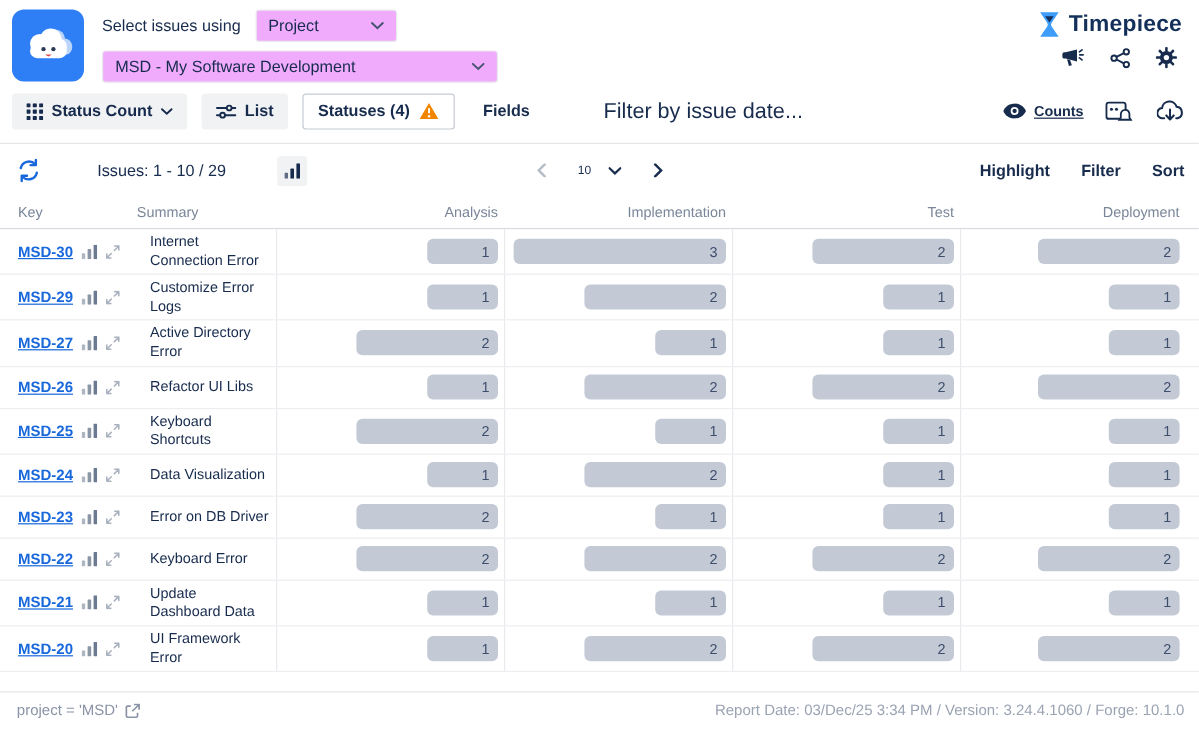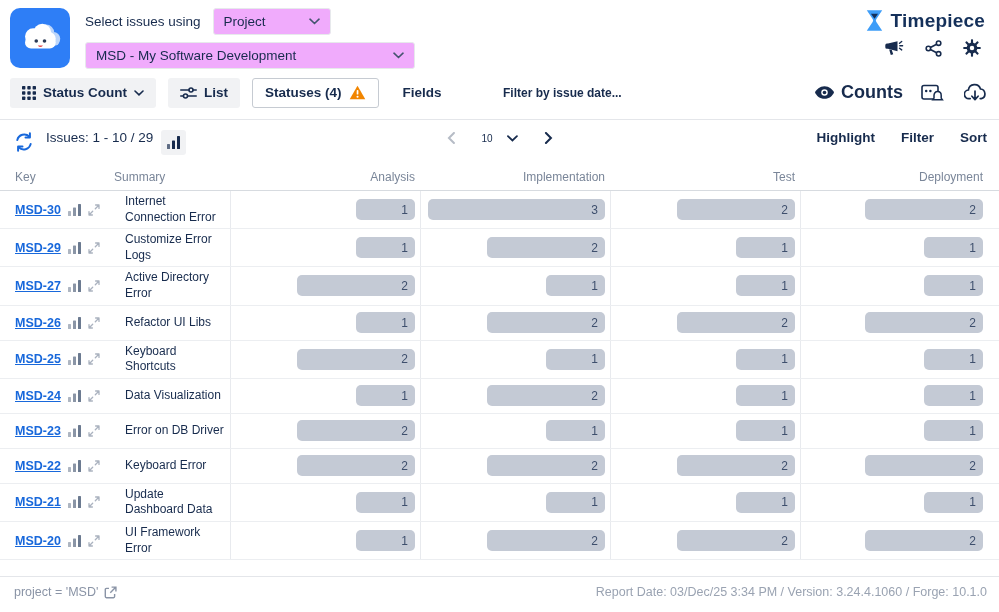--- a/index.html
+++ b/index.html
@@ -23,26 +23,26 @@
   .brand-name { font-size:19px; font-weight:700; color:#14305a; letter-spacing:.2px; }
   .brand-icons { display:flex; align-items:center; gap:17px; padding-right:2px; }
   .icon-btn { background:none; border:none; cursor:pointer; display:flex; align-items:center; padding:2px; }
 
   
   .toolbar { display:flex; align-items:center; padding:0 10px 10px 10px; border-bottom:1px solid #e4e6ea; position:relative; height:44px; }
   .tbtn { display:flex; align-items:center; gap:7px; background:#f1f2f4; border:none; border-radius:3px; height:30px; padding:0 12px; font-size:13.5px; font-weight:700; color:#172b4d; cursor:pointer; font-family:inherit; }
   .tbtn + .tbtn { margin-left:12px; }
   .tbtn.outlined { background:#fff; border:1px solid #c6cbd2; }
   .tbtn.plain { background:transparent; }
-  .date-filter { position:absolute; left:503px; font-size:12px; font-weight:700; color:#172b4d; cursor:pointer; }
+  .date-filter { position:absolute; left:503px; font-size:18px; font-weight:400; color:#172b4d; cursor:pointer; }
   .toolbar-right { margin-left:auto; display:flex; align-items:center; gap:16px; }
-  .counts { display:flex; align-items:center; gap:7px; font-size:18px; font-weight:700; color:#172b4d; cursor:pointer; background:none; border:none; font-family:inherit; }
+  .counts { display:flex; align-items:center; gap:7px; font-size:12px; font-weight:700; color:#172b4d; cursor:pointer; background:none; border:none; font-family:inherit;text-decoration:underline; }
 
   
-  .controls { display:flex; align-items:flex-start; padding:10px 12px 8px 12px; height:42px; position:relative; }
+  .controls { display:flex; align-items:center; padding:10px 12px 8px 12px; height:42px; position:relative;gap:35px; }
   .issues-label { margin-left:10px; font-size:13.5px; color:#172b4d; }
   .chart-toggle { margin-left:8px; width:25px; height:25px; background:#f1f2f4; border:none; border-radius:3px; display:flex; align-items:center; justify-content:center; cursor:pointer; }
   .pager { position:absolute; left:50%; transform:translateX(-50%); display:flex; align-items:center; gap:24px; }
   .pg-btn { background:none; border:none; cursor:pointer; display:flex; align-items:center; padding:2px; }
   .page-size { display:flex; align-items:center; gap:14px; cursor:pointer; }
   .page-size-value { font-size:10px; color:#172b4d; }
   .controls-right { margin-left:auto; display:flex; align-items:center; gap:26px; }
   .link-btn { background:none; border:none; font-size:13.5px; font-weight:700; color:#172b4d; cursor:pointer; font-family:inherit; }
 
   

